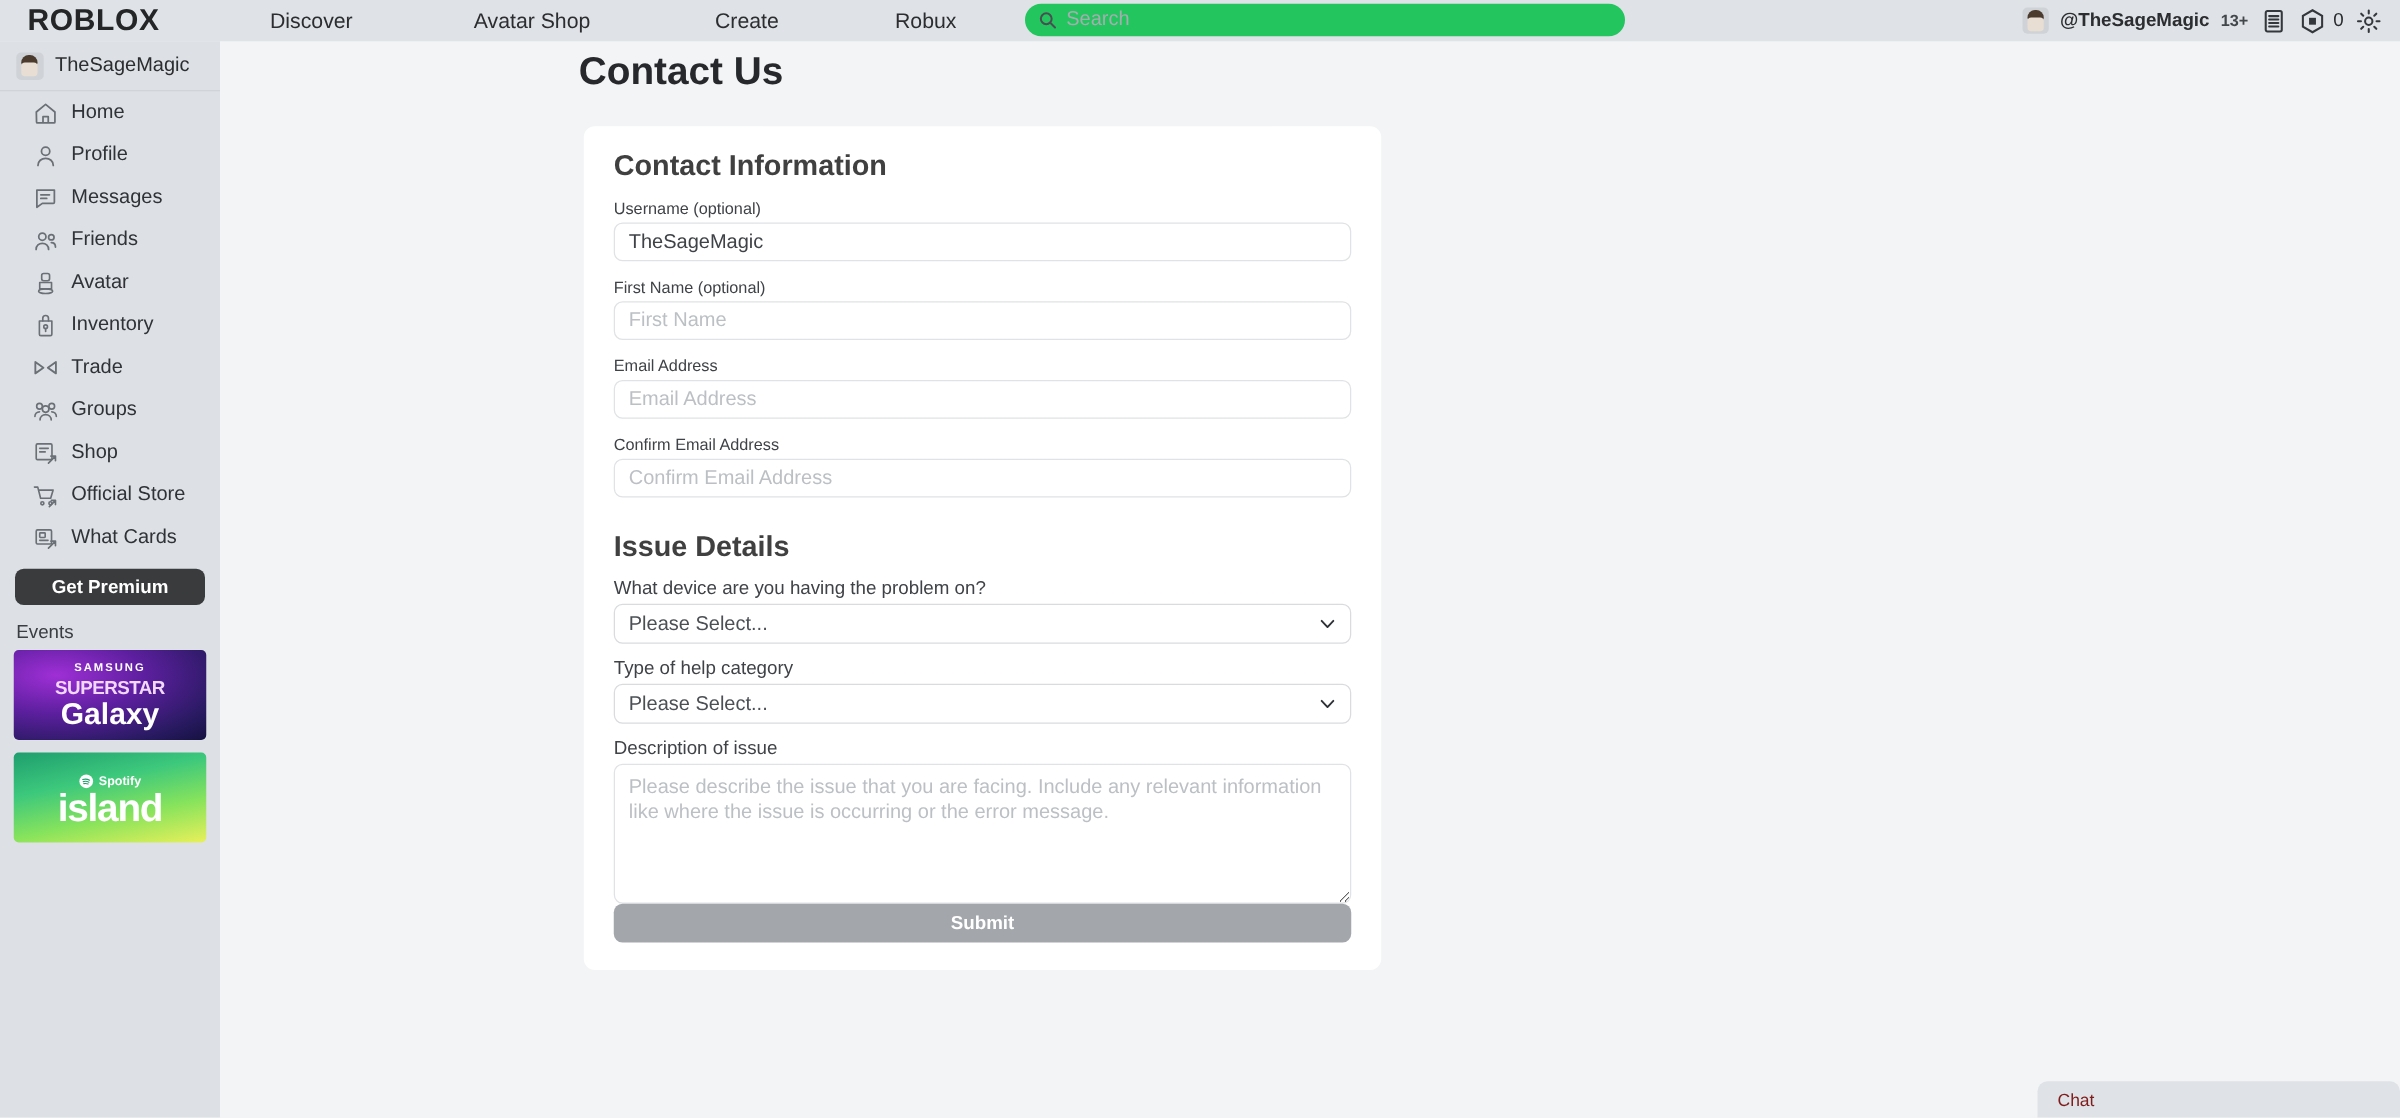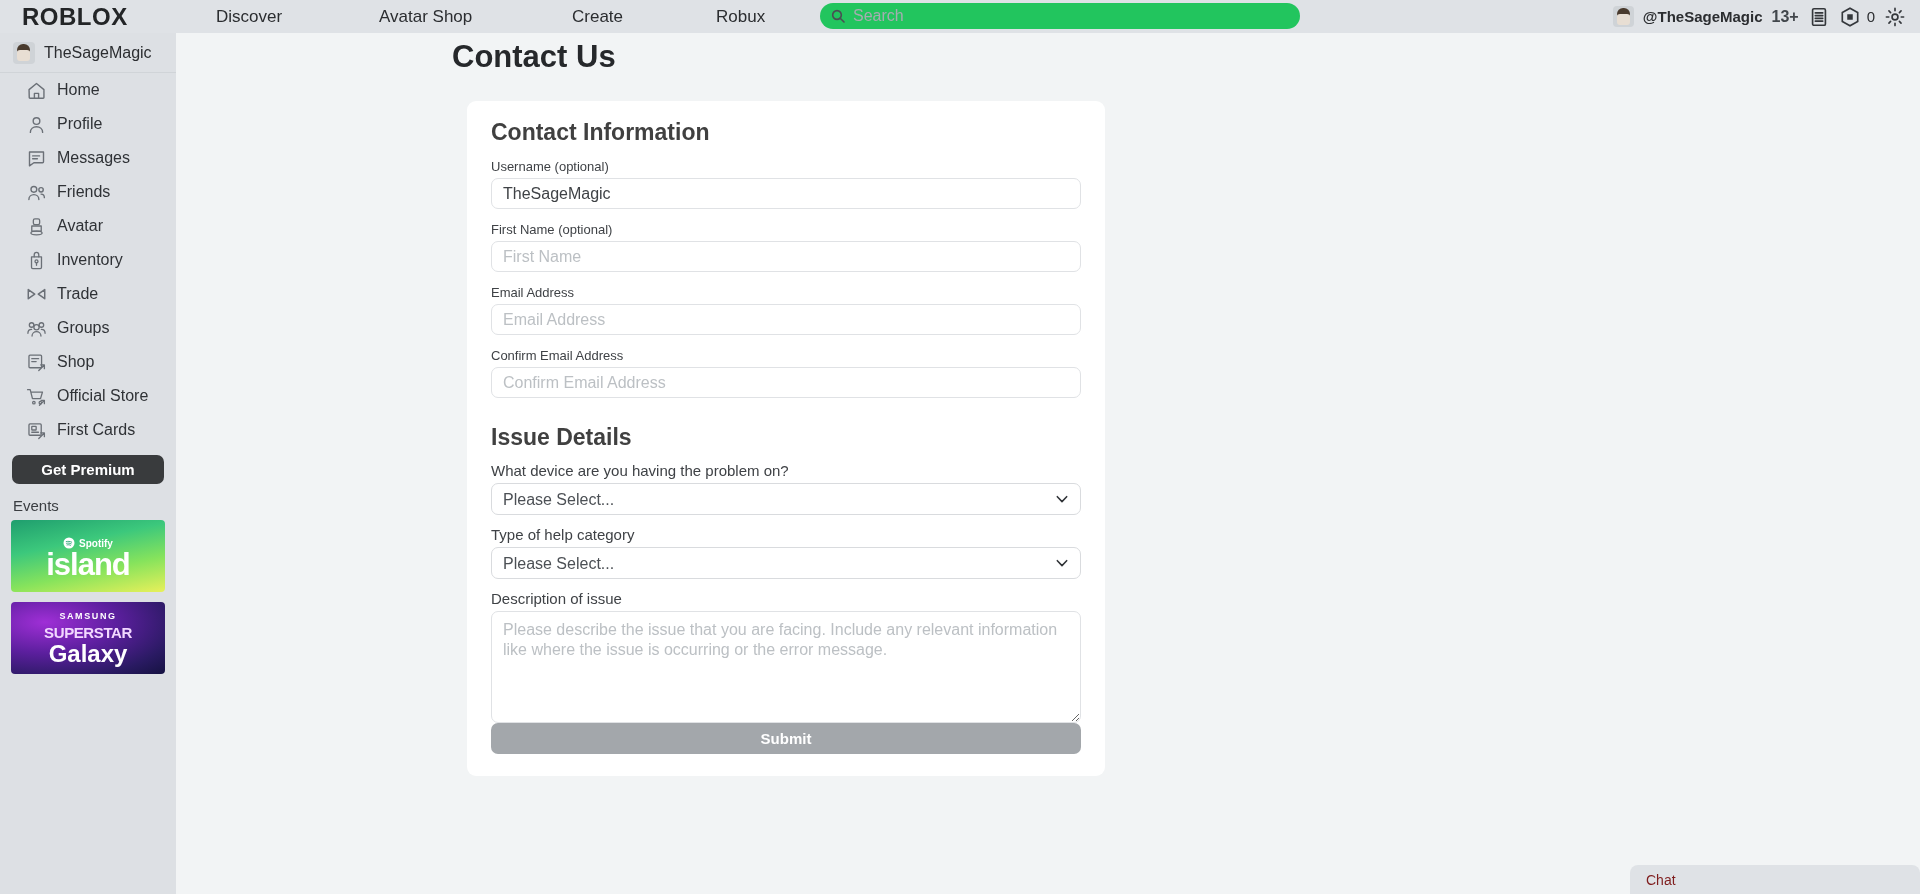--- a/index.html
+++ b/index.html
@@ -59,21 +59,21 @@
   }
   .av-head::before {
     content:""; position:absolute; left:4px; top:2px;
     width:13px; height:8px; border-radius:6px 6px 2px 2px; background:#4a3b2e;
   }
   .av-head::after {
     content:""; position:absolute; left:4px; top:8px;
     width:13px; height:11px; border-radius:3px; background:#e8ded3;
   }
   #username-top { font-size: 15px; font-weight: 700; color: #2b2d30; }
-  #age-badge { font-size: 16px; font-weight: 700; color: #42474c; }
+  #age-badge { font-size: 13px; font-weight: 700; color: #42474c; }
   .nav-ico { width: 22px; height: 22px; }
   #robux-count { font-size: 15px; color: #2b2d30; margin-left: -3px; }
 
   
   #sidebar {
     position: absolute; left: 0; top: 33px;
     width: 176px; height: 861px;
     background: #dde0e4;
     z-index: 30;
   }
@@ -139,21 +139,21 @@
     font-size: 31px; font-weight: 800; letter-spacing: -1px; color: #ffffff;
   }
 
   
   #main {
     position: absolute; left: 176px; top: 33px;
     width: 1744px; height: 861px;
     background: #f2f4f5;
   }
   #page-title {
-    position: absolute; left: 276px; top: 6px;
+    position: absolute; left: 287px; top: 6px;
     font-size: 31px; font-weight: 800; color: #26282b;
   }
   #contact-card {
     position: absolute; left: 291px; top: 68px;
     width: 638px;
     background: #ffffff;
     border-radius: 9px;
     padding: 18px 24px 22px;
   }
   .card-head {
@@ -373,43 +373,43 @@
     <span>Official Store</span>
   </a>
 
   <a class="side-item">
     <svg class="si-ico" viewBox="0 0 24 24" fill="none" stroke="#6b7077" stroke-width="1.5">
       <rect x="3.4" y="4.4" width="14" height="13" rx="1.2"></rect>
       <rect x="6.6" y="7.2" width="5" height="4.2" rx=".6"></rect>
       <line x1="6.6" y1="14" x2="14.2" y2="14" stroke-linecap="round"></line>
       <path d="M14.6 21.2 21 14.8m0 0h-4.2m4.2 0V19" stroke-linecap="round" stroke-linejoin="round"></path>
     </svg>
-    <span>First Cards</span>
+    <span>What Cards</span>
   </a>
 
   <button id="get-premium">Get Premium</button>
 
   <div id="events-title">Events</div>
+
+  <div class="event-banner" id="event-samsung">
+    <div class="ev-sub">SAMSUNG</div>
+    <div class="ev-l1">SUPERSTAR</div>
+    <div class="ev-l2">Galaxy</div>
+  </div>
 
   <div class="event-banner" id="event-spotify">
     <div class="sp-row">
       <svg width="12" height="12" viewBox="0 0 24 24">
         <circle cx="12" cy="12" r="11" fill="#ffffff"></circle>
         <path d="M6.4 9.2c3.6-1 7.6-.7 11 1.1M7.2 12.6c3-.8 6.3-.5 9.1.9M8 15.8c2.4-.6 4.9-.4 7.1.7" stroke="#1f9e6e" stroke-width="1.7" fill="none" stroke-linecap="round"></path>
       </svg>
       <span class="sp-name">Spotify</span>
     </div>
     <div class="ev-l2">island</div>
   </div>
-
-  <div class="event-banner" id="event-samsung">
-    <div class="ev-sub">SAMSUNG</div>
-    <div class="ev-l1">SUPERSTAR</div>
-    <div class="ev-l2">Galaxy</div>
-  </div>
 </div>
 
 <div id="main">
 
   <div id="page-title">Contact Us</div>
 
   <div id="contact-card">
 
     <div class="card-head">Contact Information</div>
 

